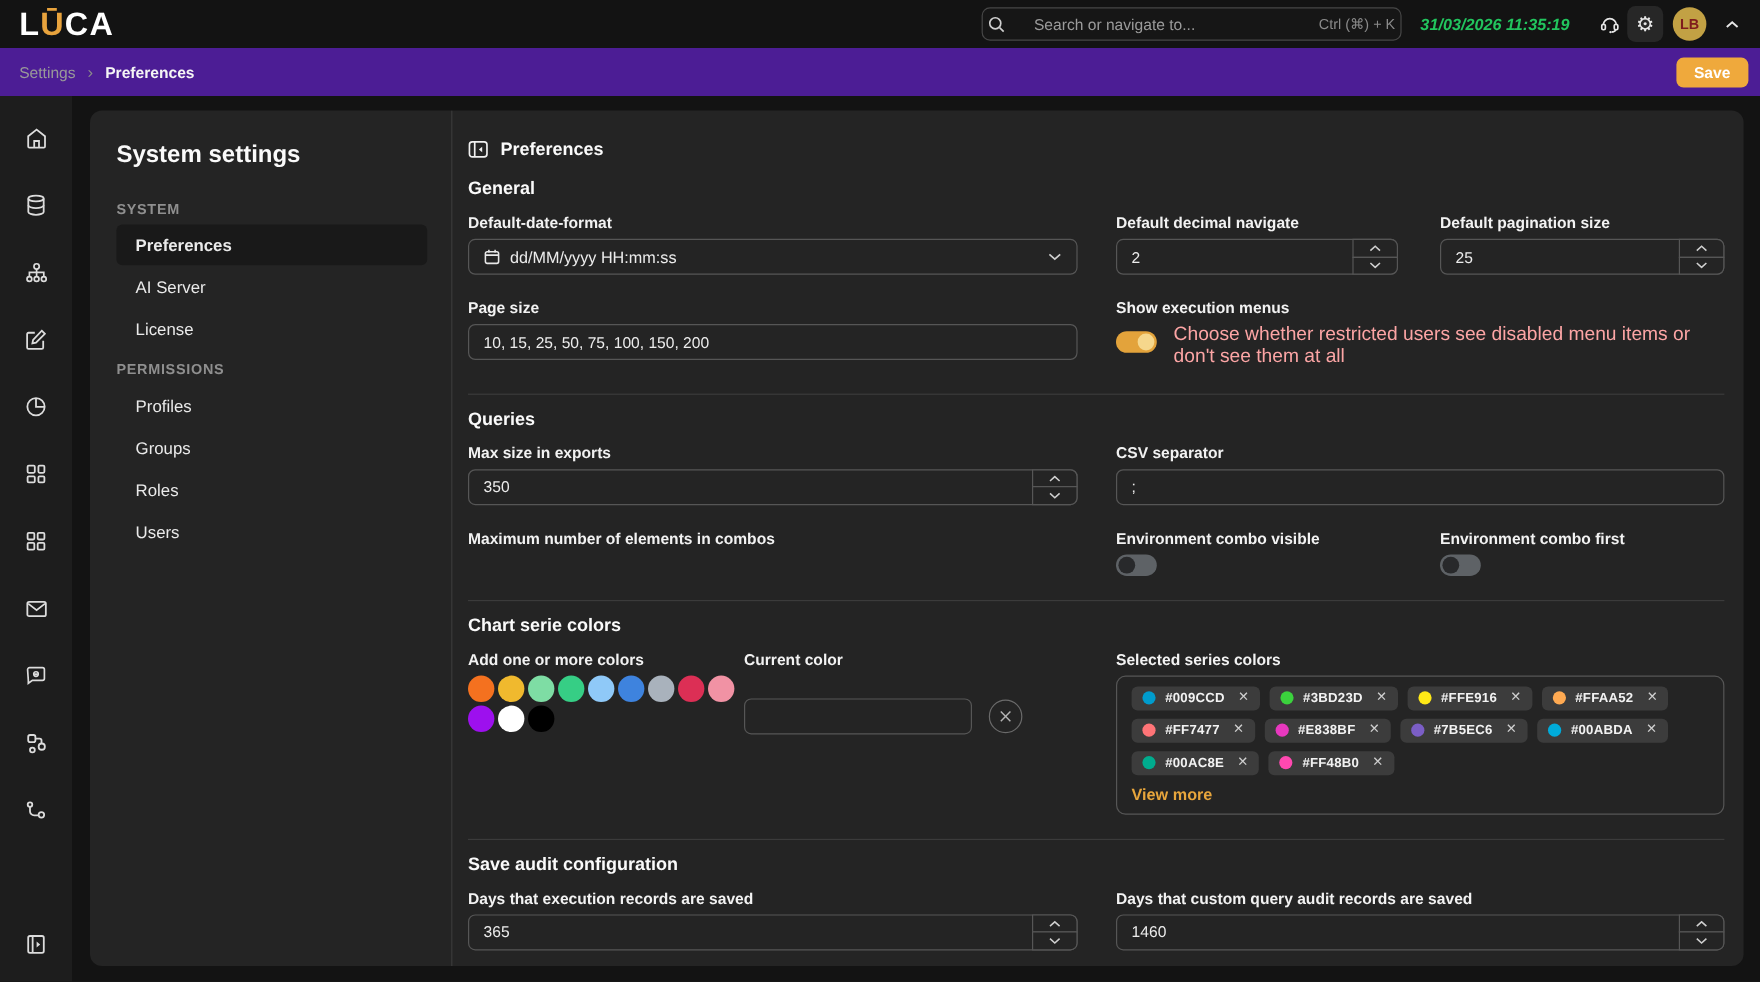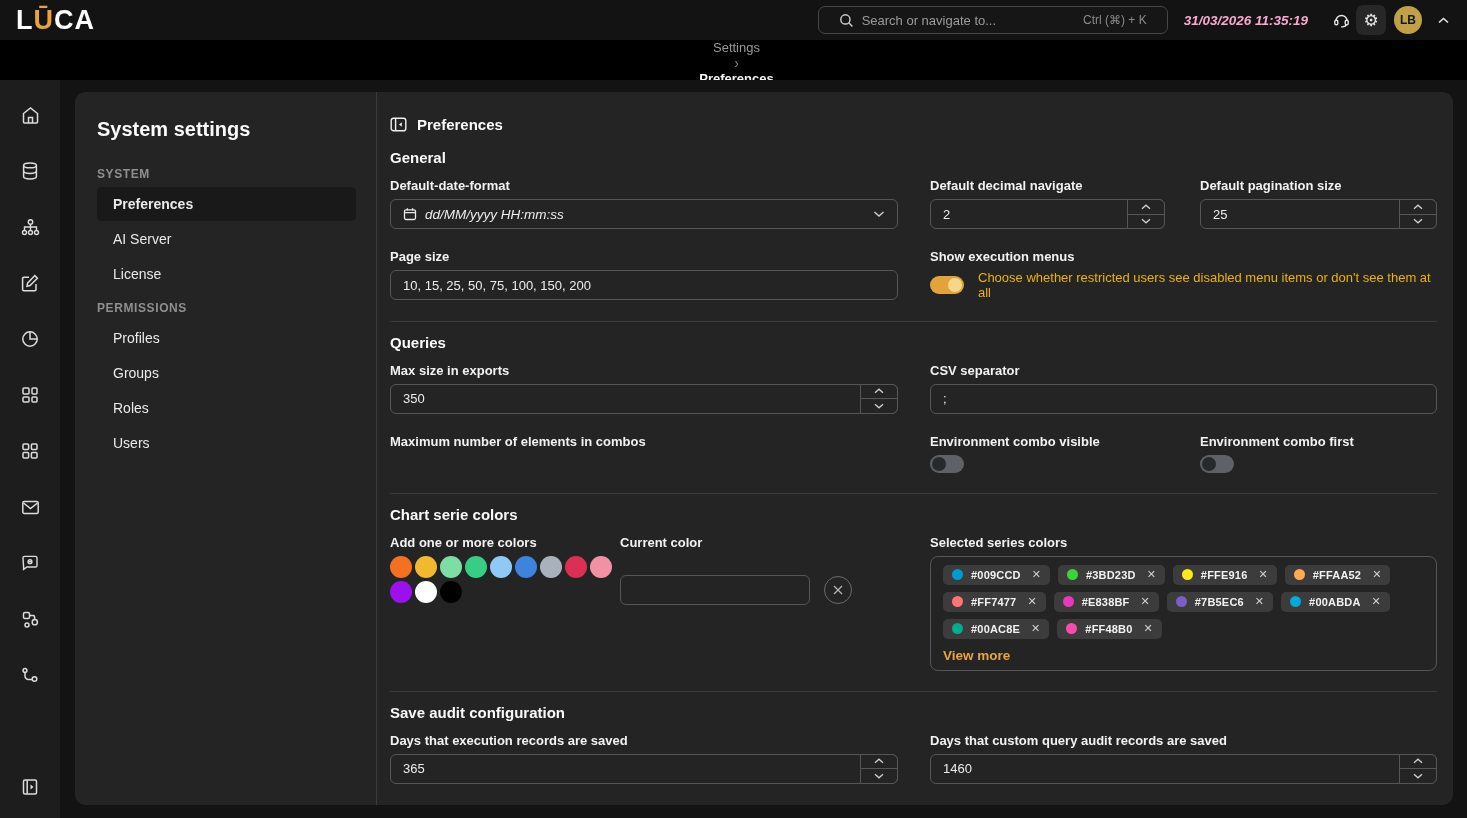--- a/index.html
+++ b/index.html
@@ -11,32 +11,32 @@
   }
   svg { display:block; }
 
   
   .topbar { background:#131313; display:flex; align-items:center; padding:0 14px 0 16px; }
   .logo { font-size:27px; font-weight:bold; letter-spacing:1px; color:#fff; line-height:1; }
   .logo .logo-u { color:#E8A33D; }
   .topbar-spacer { flex:1; }
   .searchbox {
     width:350px; height:28px; border:1px solid #474747; border-radius:7px;
-    display:flex; align-items:center; padding:0 20px; gap:8px; background:#161616;
+    display:flex; align-items:center; padding:0 4px; gap:24px; background:#161616;
   }
   .searchbox .ph { color:#9b9b9b; font-size:13px; flex:1; white-space:nowrap; overflow:hidden; }
   .searchbox .shortcut { color:#8a8a8a; font-size:12px; white-space:nowrap; }
-  .datetime { font-size:13.5px; font-weight:bold; font-style:italic; color:#f9a8d4; margin:0 18px 0 16px; white-space:nowrap; }
+  .datetime { font-size:13.5px; font-weight:bold; font-style:italic; color:#22c55e; margin:0 18px 0 16px; white-space:nowrap; }
   .iconbtn { width:30px; height:30px; border-radius:7px; display:flex; align-items:center; justify-content:center; color:#e6e6e6; cursor:pointer; }
   .iconbtn.gear-bg { background:#272727; }
   .gear-glyph { font-size:17px; line-height:1; color:#e6e6e6; }
-  .avatar { width:28px; height:28px; border-radius:50%; background:#C2A144; color:#0f172a; font-size:12px; font-weight:bold; display:flex; align-items:center; justify-content:center; margin:0 10px 0 8px; }
+  .avatar { width:28px; height:28px; border-radius:50%; background:#C2A144; color:#7f1d1d; font-size:12px; font-weight:bold; display:flex; align-items:center; justify-content:center; margin:0 10px 0 8px; }
 
   
-  .crumbbar { background:#000000; display:flex; align-items:center; padding:0 11px 0 16px;flex-direction:column; }
+  .crumbbar { background:#4c1d95; display:flex; align-items:center; padding:0 11px 0 16px; }
   .crumb-parent { color:#999; font-size:13px; cursor:pointer; }
   .crumb-sep { color:#8a8a8a; font-size:14px; margin:0 10px; }
   .crumb-current { color:#f5f5f5; font-size:13px; font-weight:bold; }
   .crumb-spacer { flex:1; }
   .save-btn { background:#EFA93C; color:#fff; font-weight:bold; font-size:13px; border:none; border-radius:6px; height:25px; padding:0 15px; cursor:pointer; font-family:inherit; }
 
   
   .shell { display:flex; min-height:0; }
   .sidebar { width:60px; background:#1d1d1d; display:flex; flex-direction:column; align-items:center; padding:18px 0 14px; }
   .side-icon { width:34px; height:34px; display:flex; align-items:center; justify-content:center; color:#dcdcdc; margin-bottom:22px; cursor:pointer; }
@@ -65,36 +65,36 @@
   .w-rest { flex:1; min-width:0; }
   .w-colors { width:230px; flex-shrink:0; }
   .w-current { width:310px; flex-shrink:0; }
   .flabel { display:block; font-size:13px; font-weight:bold; color:#f2f2f2; margin-bottom:6px; }
   hr.div { border:none; border-top:1px solid #3b3b3b; margin:2px 0 12px; }
 
   .tinput, .selbox, .numfield {
     width:100%; height:30px; border:1px solid #565656; border-radius:6px; background:transparent;
   }
   .tinput { color:#ececec; font-size:13px; padding:0 12px; font-family:inherit; outline:none; }
-  .selbox { display:flex; align-items:center; gap:8px; padding:0 12px; cursor:pointer;font-style:italic; }
+  .selbox { display:flex; align-items:center; gap:8px; padding:0 12px; cursor:pointer; }
   .selbox .selval { flex:1; font-size:13.5px; color:#ececec; white-space:nowrap; overflow:hidden; }
   .numfield { position:relative; }
   .ninput { position:absolute; inset:0; width:100%; height:100%; background:transparent; border:none; outline:none; color:#ececec; font-size:13px; padding:0 44px 0 12px; font-family:inherit; }
   .spin { position:absolute; top:-1px; right:-1px; bottom:-1px; width:38px; display:flex; flex-direction:column; }
   .spin button { flex:1; background:#242424; border:1px solid #565656; display:flex; align-items:center; justify-content:center; cursor:pointer; padding:0; }
   .spin button:first-child { border-radius:0 6px 0 0; }
   .spin button:last-child { border-radius:0 0 6px 0; margin-top:-1px; }
 
   .toggle { width:34px; height:18px; border-radius:9px; position:relative; cursor:pointer; flex-shrink:0; }
   .toggle.on { background:#E3A33B; }
   .toggle.on .knob { position:absolute; right:2px; top:2px; width:14px; height:14px; border-radius:50%; background:#F5D78C; }
   .toggle.off { background:#5e6266; }
   .toggle.off .knob { position:absolute; left:2px; top:2px; width:14px; height:14px; border-radius:50%; background:#28292b; }
   .toggle-row { display:flex; align-items:flex-start; gap:14px; }
-  .toggle-desc { font-size:13px; color:#eab308; line-height:1.18; max-width:478px; }
+  .toggle-desc { font-size:16px; color:#fca5a5; line-height:1.18; max-width:478px; }
 
   .palette { display:flex; flex-wrap:wrap; width:230px; }
   .swatch { width:22px; height:22px; border-radius:50%; margin:0 3px 3px 0; cursor:pointer; }
   .current-row { display:flex; align-items:center; gap:14px; margin-top:25px; }
   .current-input { width:190px; height:30px; }
   .clear-btn { width:28px; height:28px; border-radius:50%; border:1px solid #6a6a6a; background:transparent; color:#b5b5b5; display:flex; align-items:center; justify-content:center; cursor:pointer; }
 
   .chipbox { border:1px solid #565656; border-radius:8px; padding:8px 12px 6px; min-height:103px; }
   .chips { display:flex; flex-wrap:wrap; }
   .chip { display:inline-flex; align-items:center; gap:8px; background:#3c3c3c; border-radius:5px; padding:4px 9px; margin:0 8px 7px 0; }

